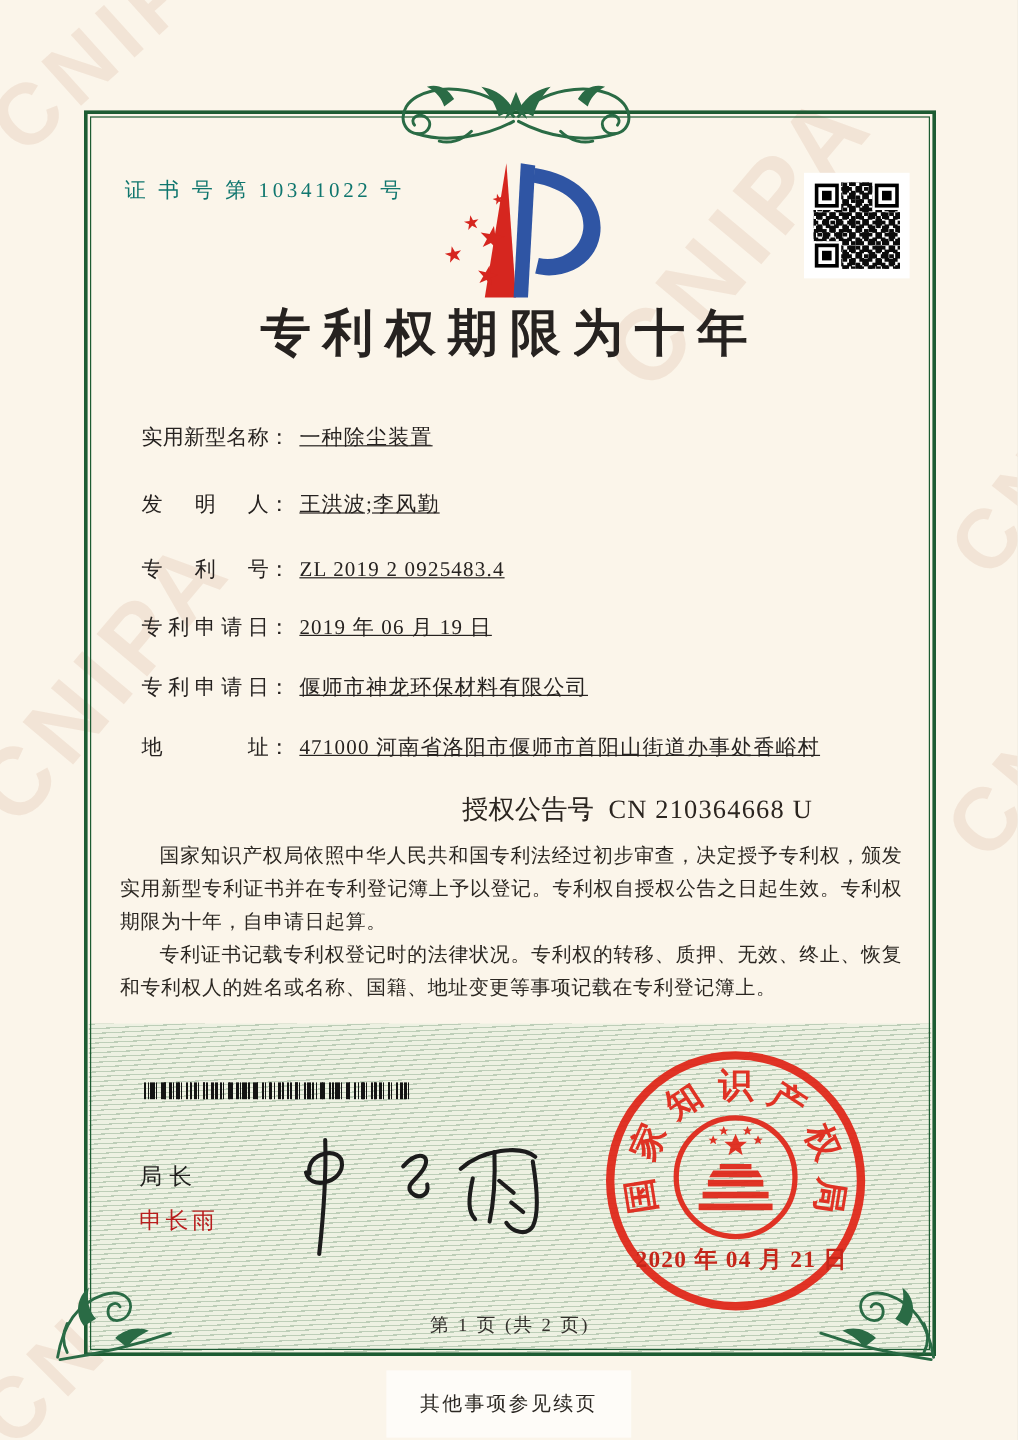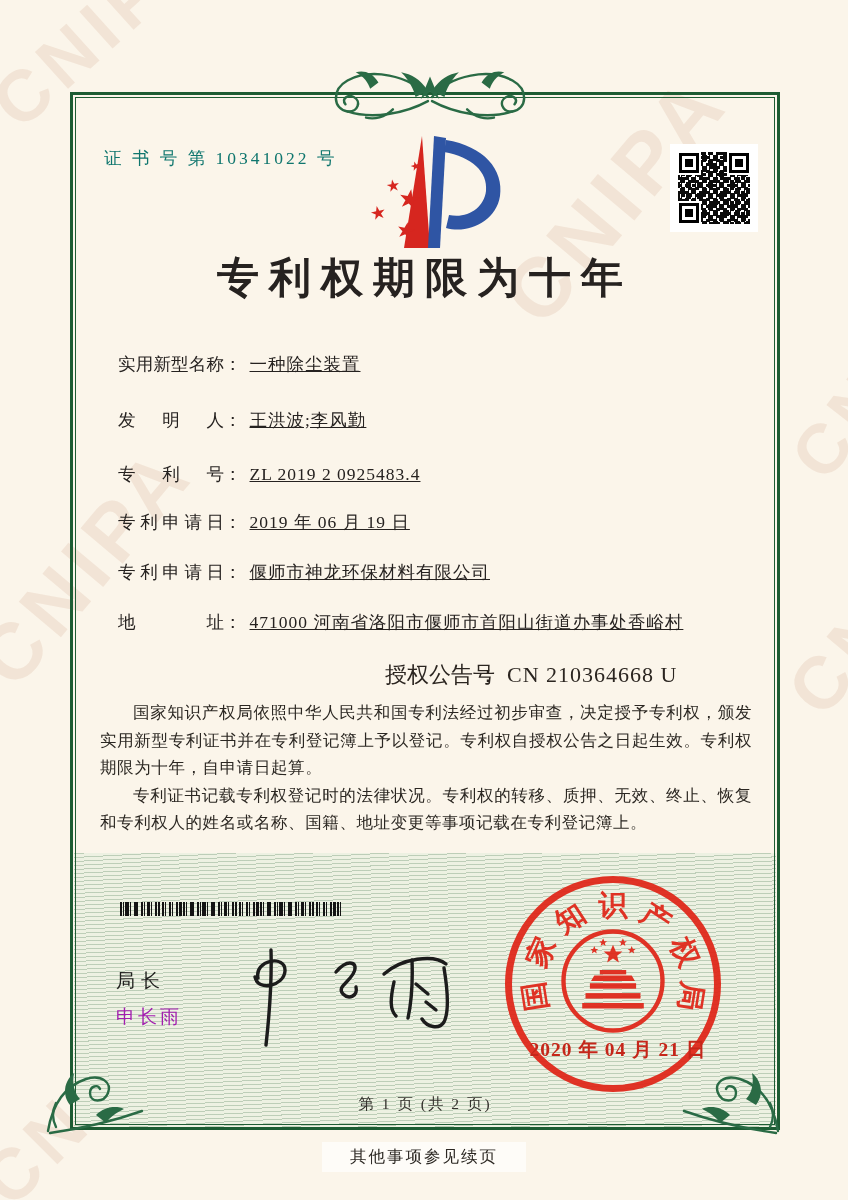--- a/index.html
+++ b/index.html
@@ -78,21 +78,21 @@
   
   .barcode{
     position:absolute; left:120px; top:902px; width:222px; height:14px;
     background-image:
       repeating-linear-gradient(90deg,#141414 0 2px, rgba(0,0,0,0) 2px 3px, #141414 3px 4px, rgba(0,0,0,0) 4px 7px),
       repeating-linear-gradient(90deg, rgba(0,0,0,0) 0 5px, #141414 5px 7px, rgba(0,0,0,0) 7px 11px);
   }
   
   .dir-title{ position:absolute; left:116px; top:968px; font-size:19px; letter-spacing:6px; color:#20201e;
       font-family:"Liberation Sans","DejaVu Sans",sans-serif; }
-  .dir-name{ position:absolute; left:116px; top:1004px; font-size:19px; letter-spacing:3px; color:#a21caf;
+  .dir-name{ position:absolute; left:116px; top:1004px; font-size:19px; letter-spacing:3px; color:#b91c1c;
       font-family:"Liberation Sans","DejaVu Sans",sans-serif; }
   .signature{ position:absolute; left:218px; top:942px; }
   
   .seal{
     position:absolute; left:505px; top:876px; width:216px; height:216px; opacity:0.93;
   }
   .seal-ring{
     position:absolute; inset:0; border:7px solid #e02517; border-radius:50%;
   }
   .seal-char{
@@ -104,21 +104,21 @@
     position:absolute; left:508px; top:1036px; width:220px; text-align:center;
     font-size:19.5px; color:#c5261a; letter-spacing:1px; font-weight:bold; z-index:5;
   }
   
   .page-indicator{
     position:absolute; left:70px; top:1094px; width:710px; text-align:center;
     font-size:15.5px; letter-spacing:2px; color:#33302c;
   }
   .cont-note{
     position:absolute; left:50%; top:1142px; transform:translateX(-50%);
-    background:#fefcf8; padding:4px 28px; font-size:16.5px; letter-spacing:2px; color:#2b2722;
+    background:#fefcf8; padding:17px 28px; font-size:16.5px; letter-spacing:2px; color:#2b2722;
   }
 </style>
 </head>
 <body>
 
 <div class="page">
 
   <div class="wm" style="left:-30px; top:-14px; font-size:72px; transform:rotate(-42deg);">CNIPA</div>
   <div class="wm" style="left:468px; top:150px; font-size:84px; transform:rotate(-50deg);">CNIPA</div>
   <div class="wm" style="left:758px; top:330px; font-size:70px; transform:rotate(-52deg);">CNIPA</div>

